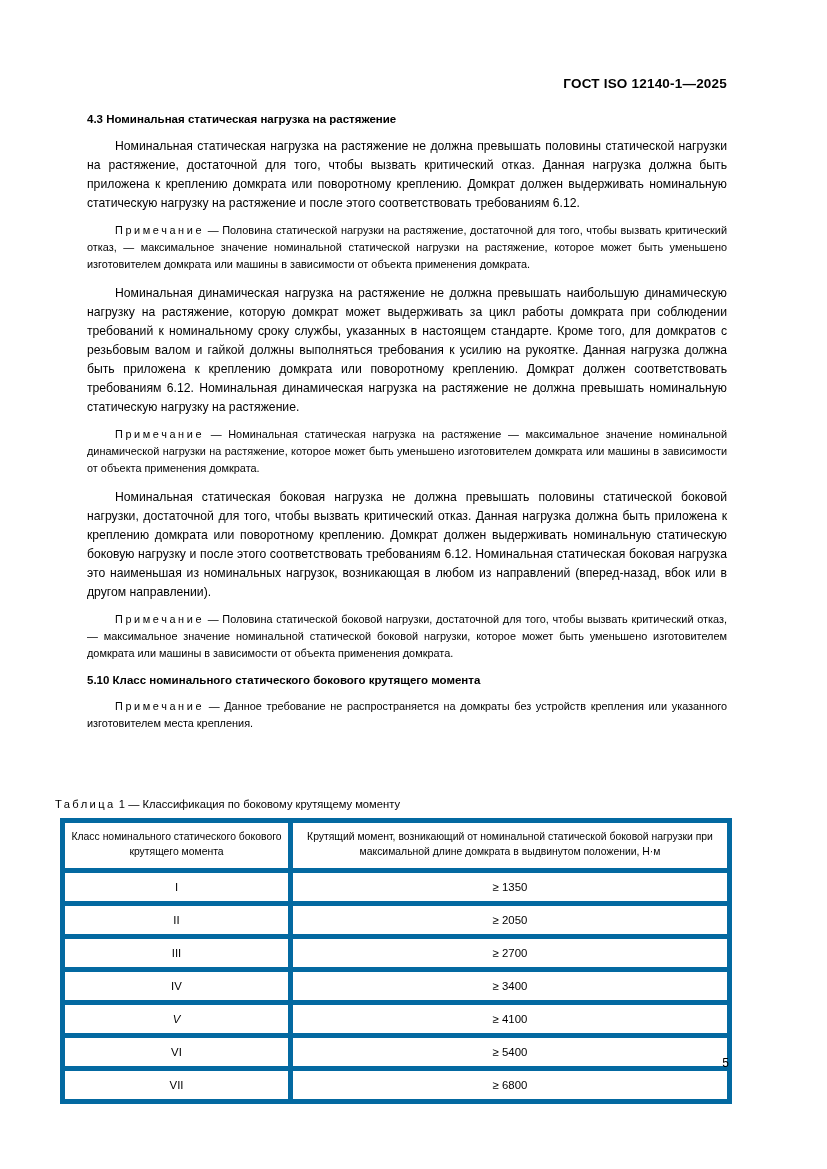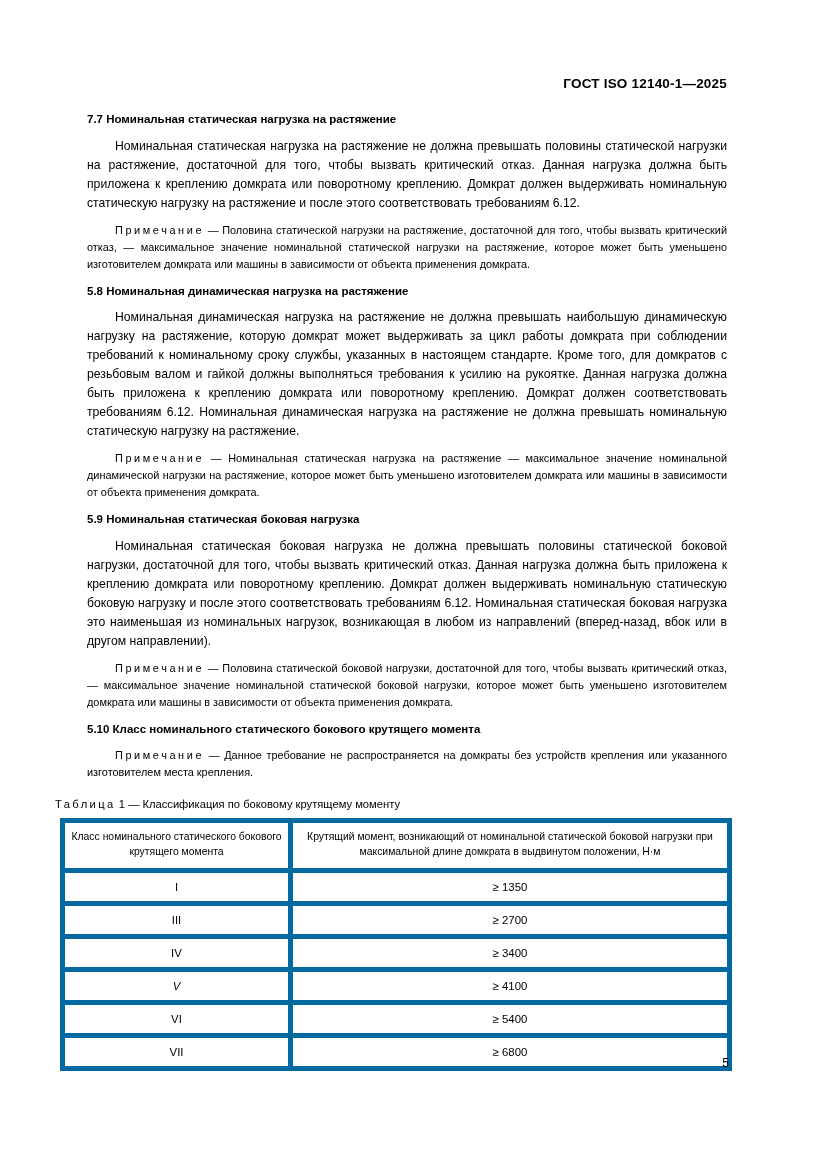--- a/index.html
+++ b/index.html
@@ -105,33 +105,31 @@
 </head>
 <body>
 
 <div class="page">
 
   <div class="header">ГОСТ ISO 12140-1—2025</div>
 
   <div class="content">
 
     <div class="sec-block">
-      <h2 class="sec-title">7.7 Номинальная статическая нагрузка на растяжение</h2>
+      <h2 class="sec-title">4.3 Номинальная статическая нагрузка на растяжение</h2>
       <p class="body-par">Номинальная статическая нагрузка на растяжение не должна превышать половины статической нагрузки на растяжение, достаточной для того, чтобы вызвать критический отказ. Данная нагрузка должна быть приложена к креплению домкрата или поворотному креплению. Домкрат должен выдерживать номинальную статическую нагрузку на растяжение и после этого соответствовать требованиям 6.12.</p>
       <p class="note"><span class="sp">Примечание</span> <span>— Половина статической нагрузки на растяжение, достаточной для того, чтобы вызвать критический отказ, — максимальное значение номинальной статической нагрузки на растяжение, которое может быть уменьшено изготовителем домкрата или машины в зависимости от объекта применения домкрата.</span></p>
     </div>
 
     <div class="sec-block">
-      <h2 class="sec-title">5.8 Номинальная динамическая нагрузка на растяжение</h2>
       <p class="body-par">Номинальная динамическая нагрузка на растяжение не должна превышать наибольшую динамическую нагрузку на растяжение, которую домкрат может выдерживать за цикл работы домкрата при соблюдении требований к номинальному сроку службы, указанных в настоящем стандарте. Кроме того, для домкратов с резьбовым валом и гайкой должны выполняться требования к усилию на рукоятке. Данная нагрузка должна быть приложена к креплению домкрата или поворотному креплению. Домкрат должен соответствовать требованиям 6.12. Номинальная динамическая нагрузка на растяжение не должна превышать номинальную статическую нагрузку на растяжение.</p>
       <p class="note"><span class="sp">Примечание</span> <span>— Номинальная статическая нагрузка на растяжение — максимальное значение номинальной динамической нагрузки на растяжение, которое может быть уменьшено изготовителем домкрата или машины в зависимости от объекта применения домкрата.</span></p>
     </div>
 
     <div class="sec-block">
-      <h2 class="sec-title">5.9 Номинальная статическая боковая нагрузка</h2>
       <p class="body-par">Номинальная статическая боковая нагрузка не должна превышать половины статической боковой нагрузки, достаточной для того, чтобы вызвать критический отказ. Данная нагрузка должна быть приложена к креплению домкрата или поворотному креплению. Домкрат должен выдерживать номинальную статическую боковую нагрузку и после этого соответствовать требованиям 6.12. Номинальная статическая боковая нагрузка это наименьшая из номинальных нагрузок, возникающая в любом из направлений (вперед-назад, вбок или в другом направлении).</p>
       <p class="note"><span class="sp">Примечание</span> <span>— Половина статической боковой нагрузки, достаточной для того, чтобы вызвать критический отказ, — максимальное значение номинальной статической боковой нагрузки, которое может быть уменьшено изготовителем домкрата или машины в зависимости от объекта применения домкрата.</span></p>
     </div>
 
     <div class="sec-block">
       <h2 class="sec-title">5.10 Класс номинального статического бокового крутящего момента</h2>
       <p class="note"><span class="sp">Примечание</span> <span>— Данное требование не распространяется на домкраты без устройств крепления или указанного изготовителем места крепления.</span></p>
     </div>
 
   </div>
@@ -148,20 +146,24 @@
         <th>Класс номинального статического бокового крутящего момента</th>
         <th>Крутящий момент, возникающий от номинальной статической боковой нагрузки при максимальной длине домкрата в выдвинутом положении, Н·м</th>
       </tr>
     </thead>
     <tbody>
         <tr>
           <td>I</td>
           <td>≥ 1350</td>
         </tr>
         <tr>
+          <td>II</td>
+          <td>≥ 2050</td>
+        </tr>
+        <tr>
           <td>III</td>
           <td>≥ 2700</td>
         </tr>
         <tr>
           <td>IV</td>
           <td>≥ 3400</td>
         </tr>
         <tr>
           <td class="italic">V</td>
           <td>≥ 4100</td>

